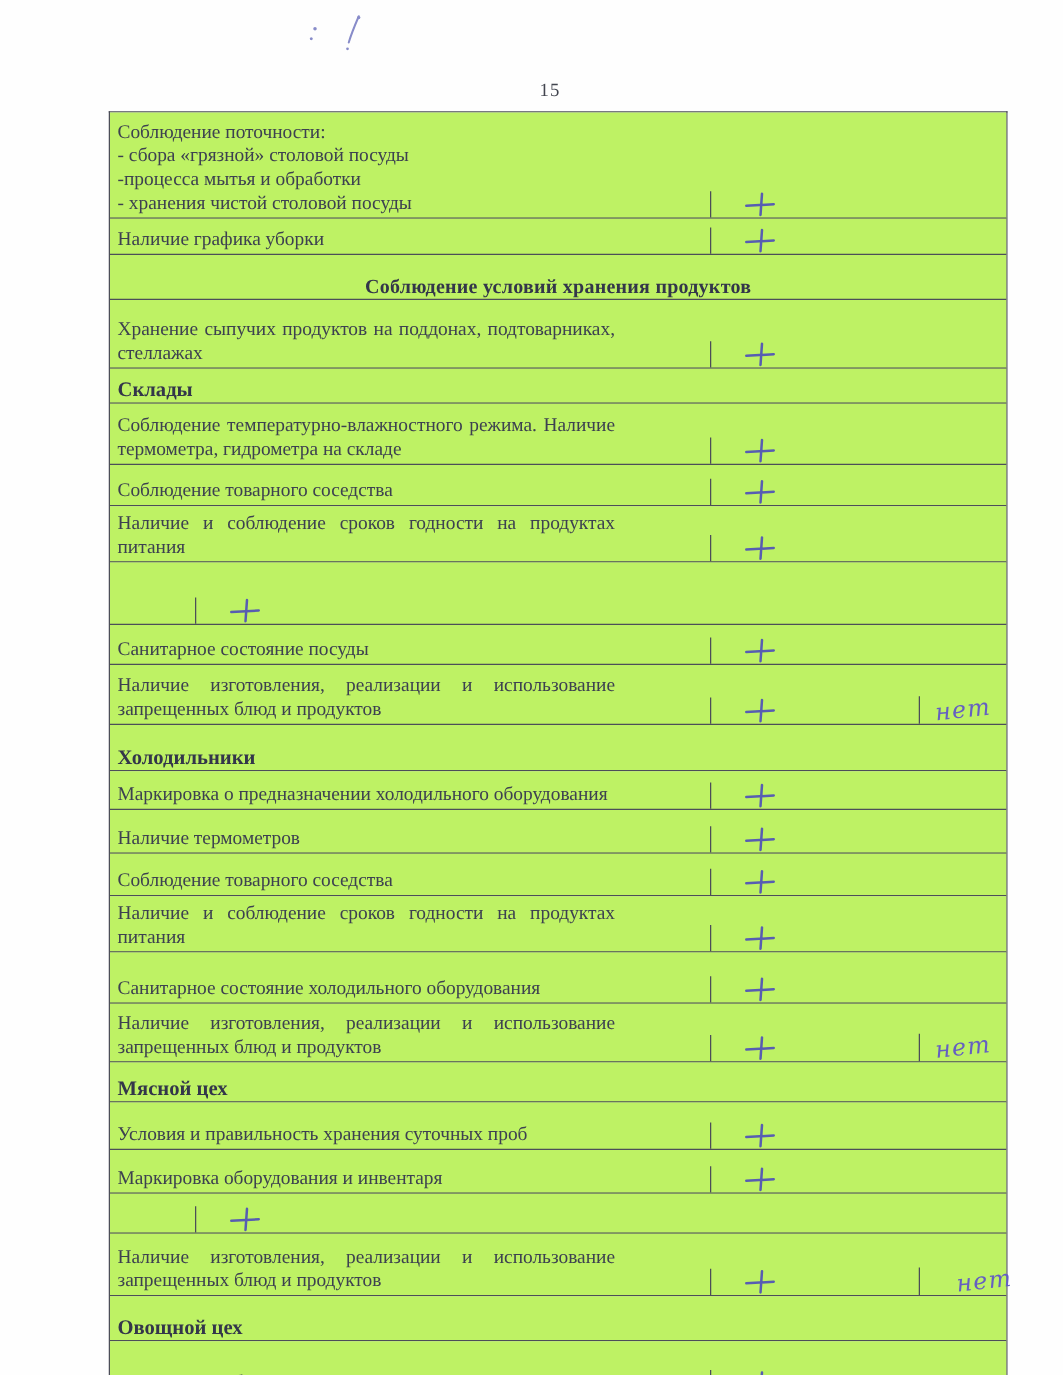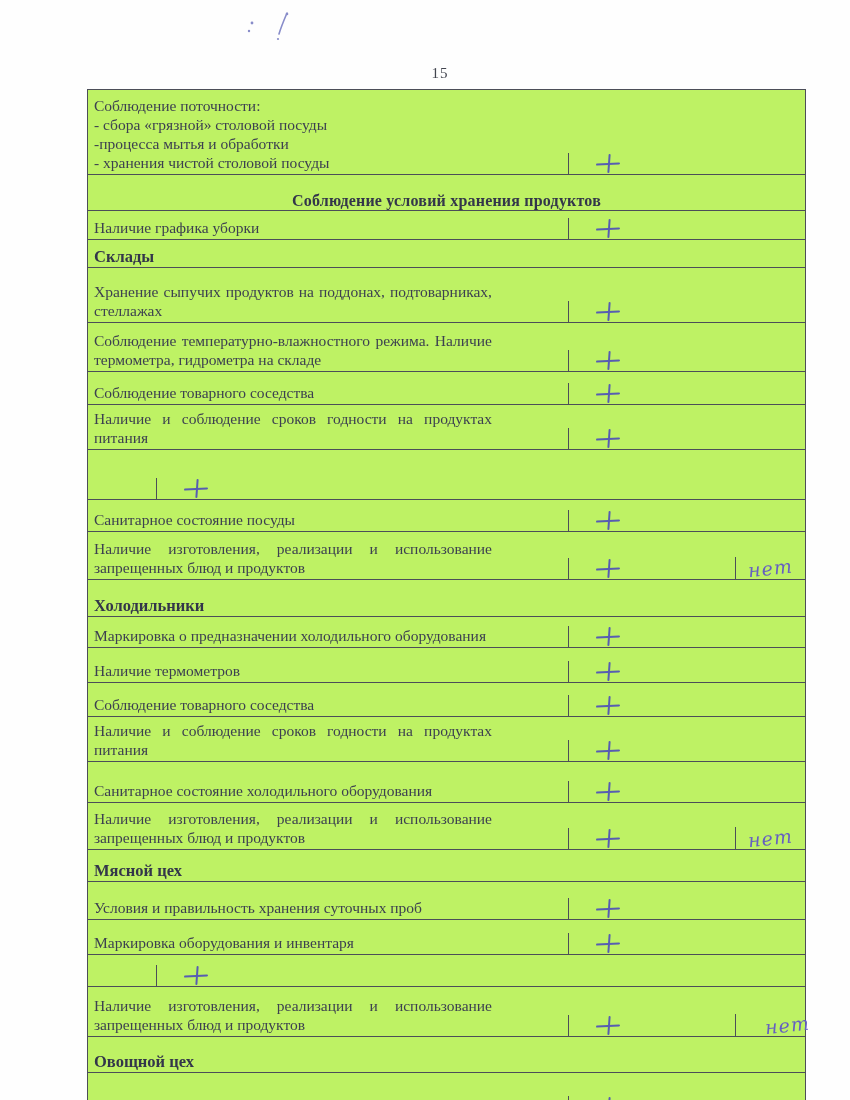--- a/index.html
+++ b/index.html
@@ -68,52 +68,52 @@
 - хранения чистой столовой посуды</span>
         </div>
       <div class="cell c2"></div>
       <div class="cell c3">
           <div class="plus"></div>
         </div>
       <div class="cell c4"></div>
       <div class="cell c5"></div>
     </div>
 
+    <div class="row item" style="height:29px">
+      <div class="cell text">
+          <span class="lbl">Наличие графика уборки</span>
+        </div>
+      <div class="cell c2"></div>
+      <div class="cell c3">
+          <div class="plus"></div>
+        </div>
+      <div class="cell c4"></div>
+      <div class="cell c5"></div>
+    </div>
+
     <div class="row section" style="height:36px">
       <div class="cell full">Соблюдение условий хранения продуктов</div>
     </div>
 
-    <div class="row item" style="height:29px">
-      <div class="cell text">
-          <span class="lbl">Наличие графика уборки</span>
+    <div class="row item" style="height:55px">
+      <div class="cell text">
+          <span class="lbl">Хранение сыпучих продуктов на поддонах, подтоварниках, стеллажах</span>
         </div>
       <div class="cell c2"></div>
       <div class="cell c3">
           <div class="plus"></div>
         </div>
       <div class="cell c4"></div>
       <div class="cell c5"></div>
     </div>
 
     <div class="row subsection" style="height:28px">
       <div class="cell full">Склады</div>
     </div>
 
-    <div class="row item" style="height:55px">
-      <div class="cell text">
-          <span class="lbl">Хранение сыпучих продуктов на поддонах, подтоварниках, стеллажах</span>
-        </div>
-      <div class="cell c2"></div>
-      <div class="cell c3">
-          <div class="plus"></div>
-        </div>
-      <div class="cell c4"></div>
-      <div class="cell c5"></div>
-    </div>
-
     <div class="row item" style="height:49px">
       <div class="cell text">
           <span class="lbl">Соблюдение температурно-влажностного режима. Наличие термометра, гидрометра на складе</span>
         </div>
       <div class="cell c2"></div>
       <div class="cell c3">
           <div class="plus"></div>
         </div>
       <div class="cell c4"></div>
       <div class="cell c5"></div>

